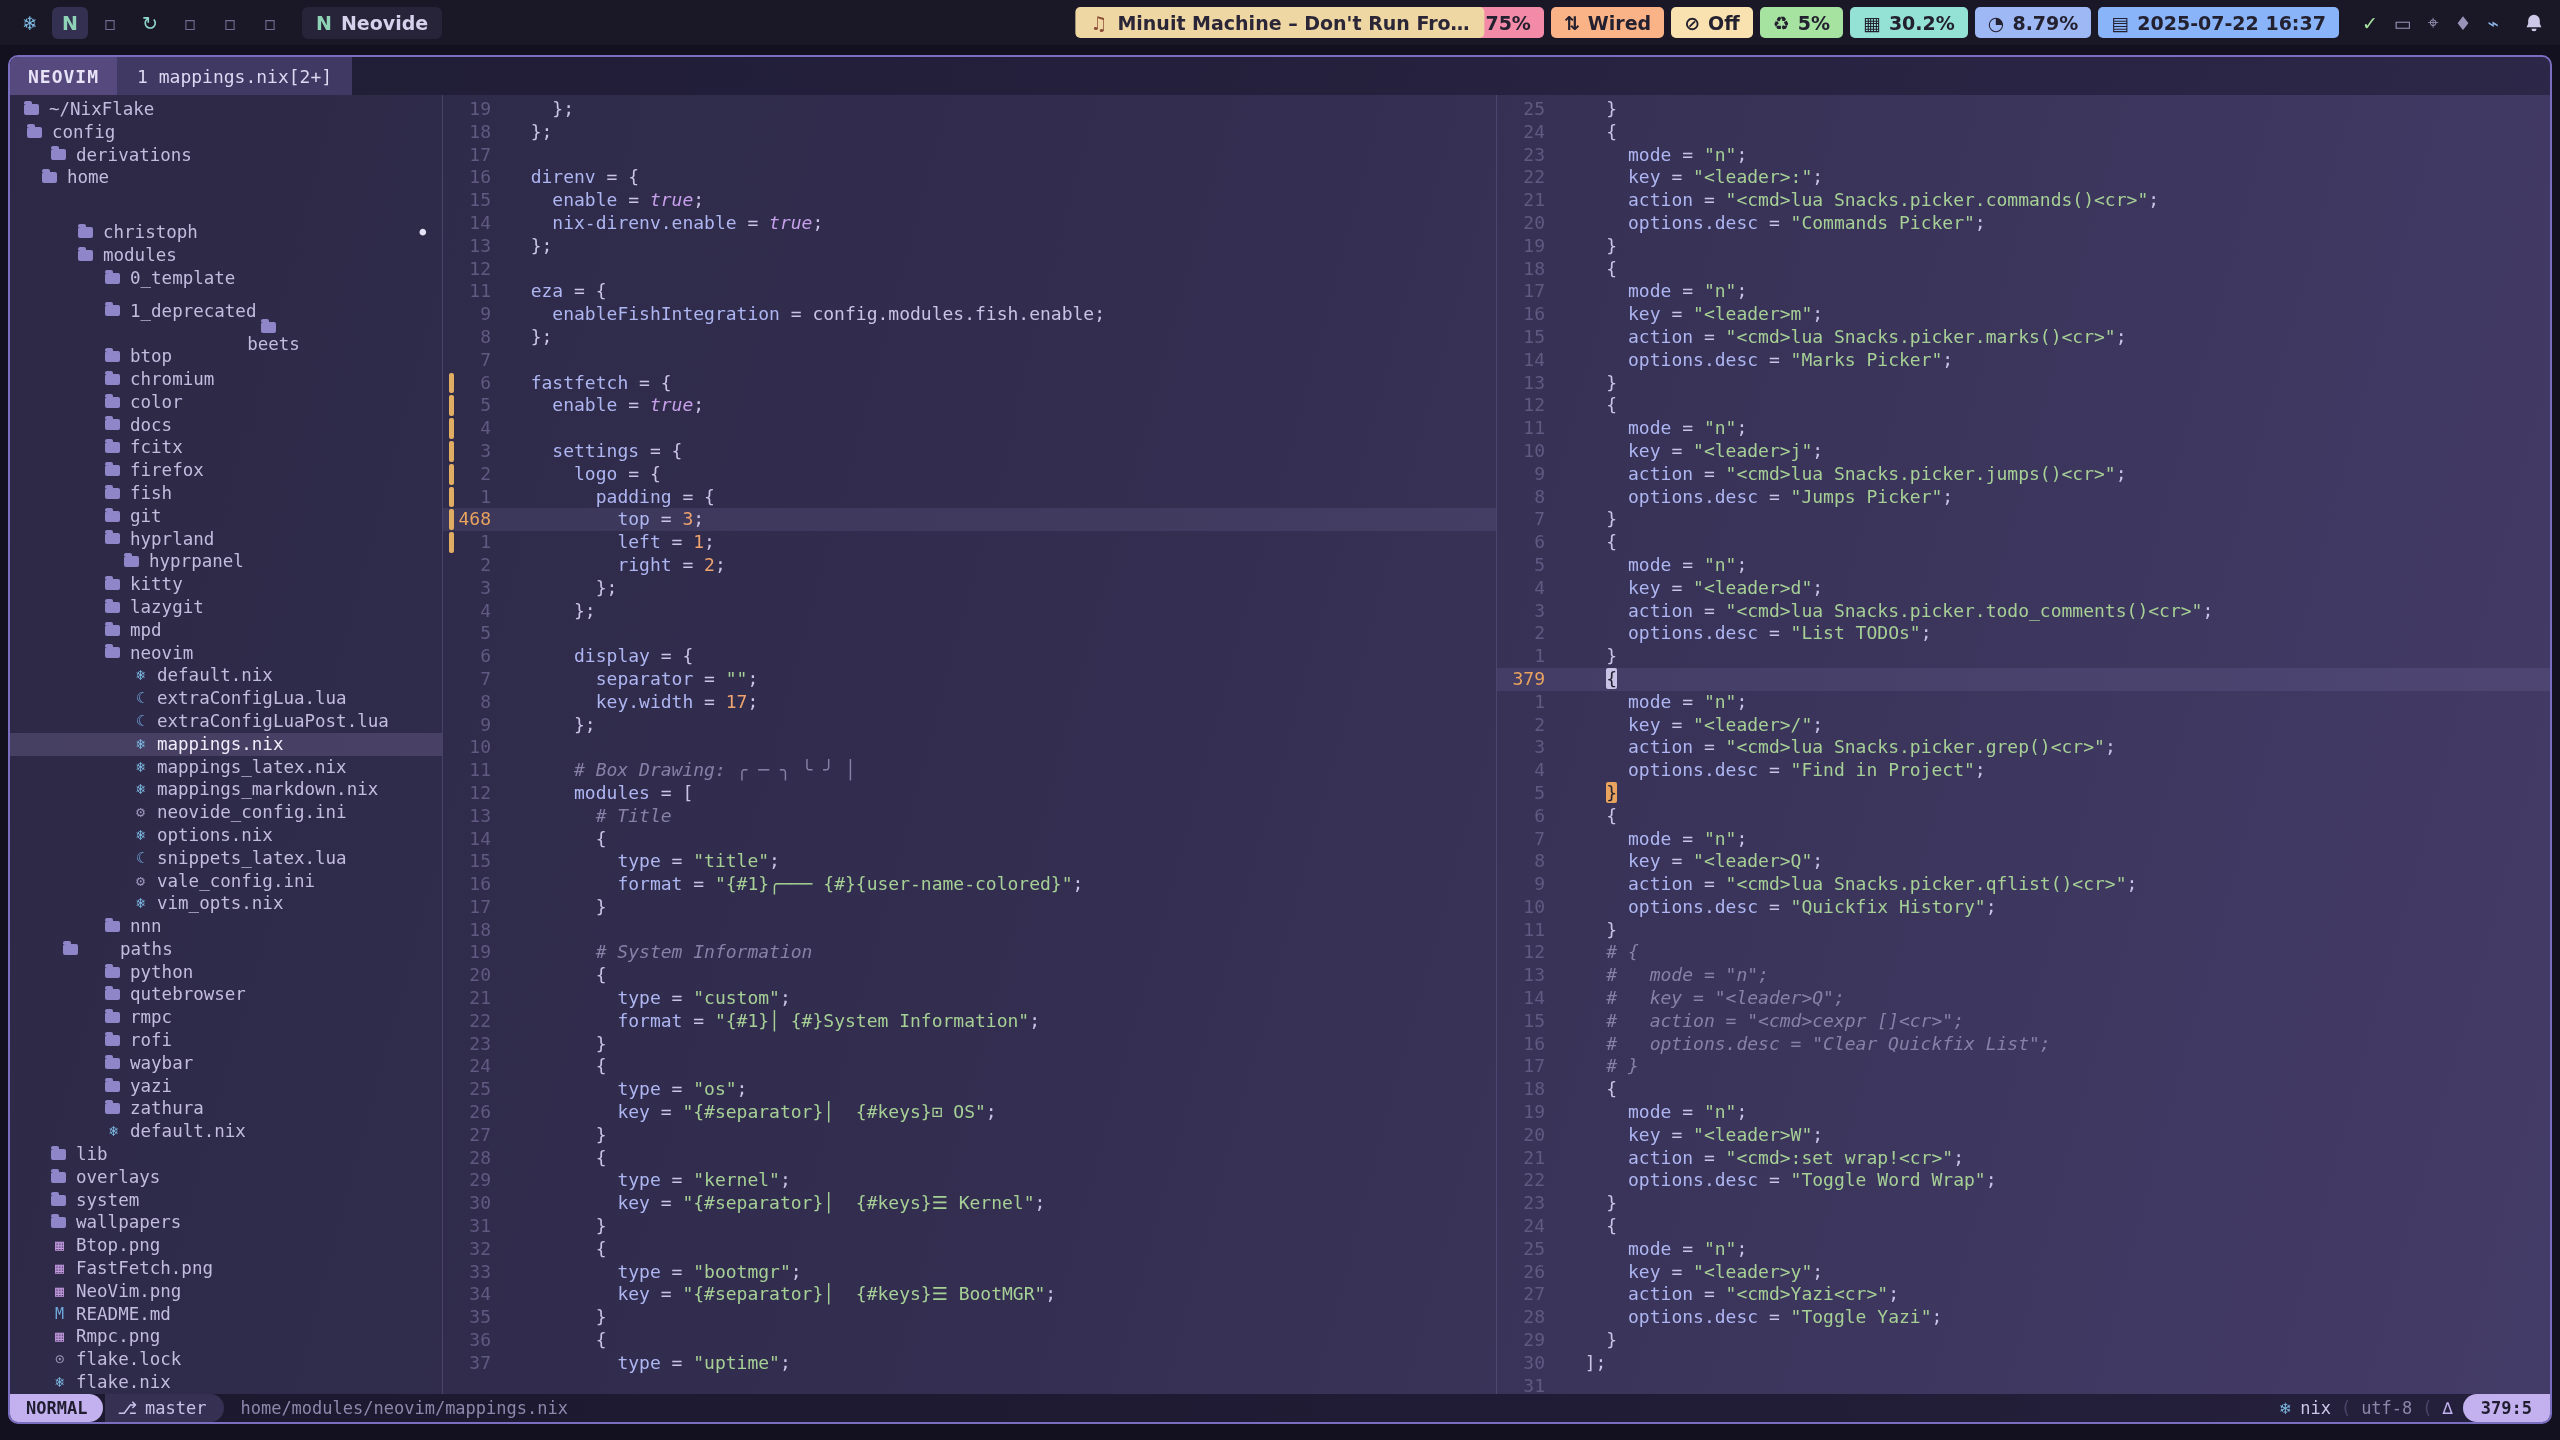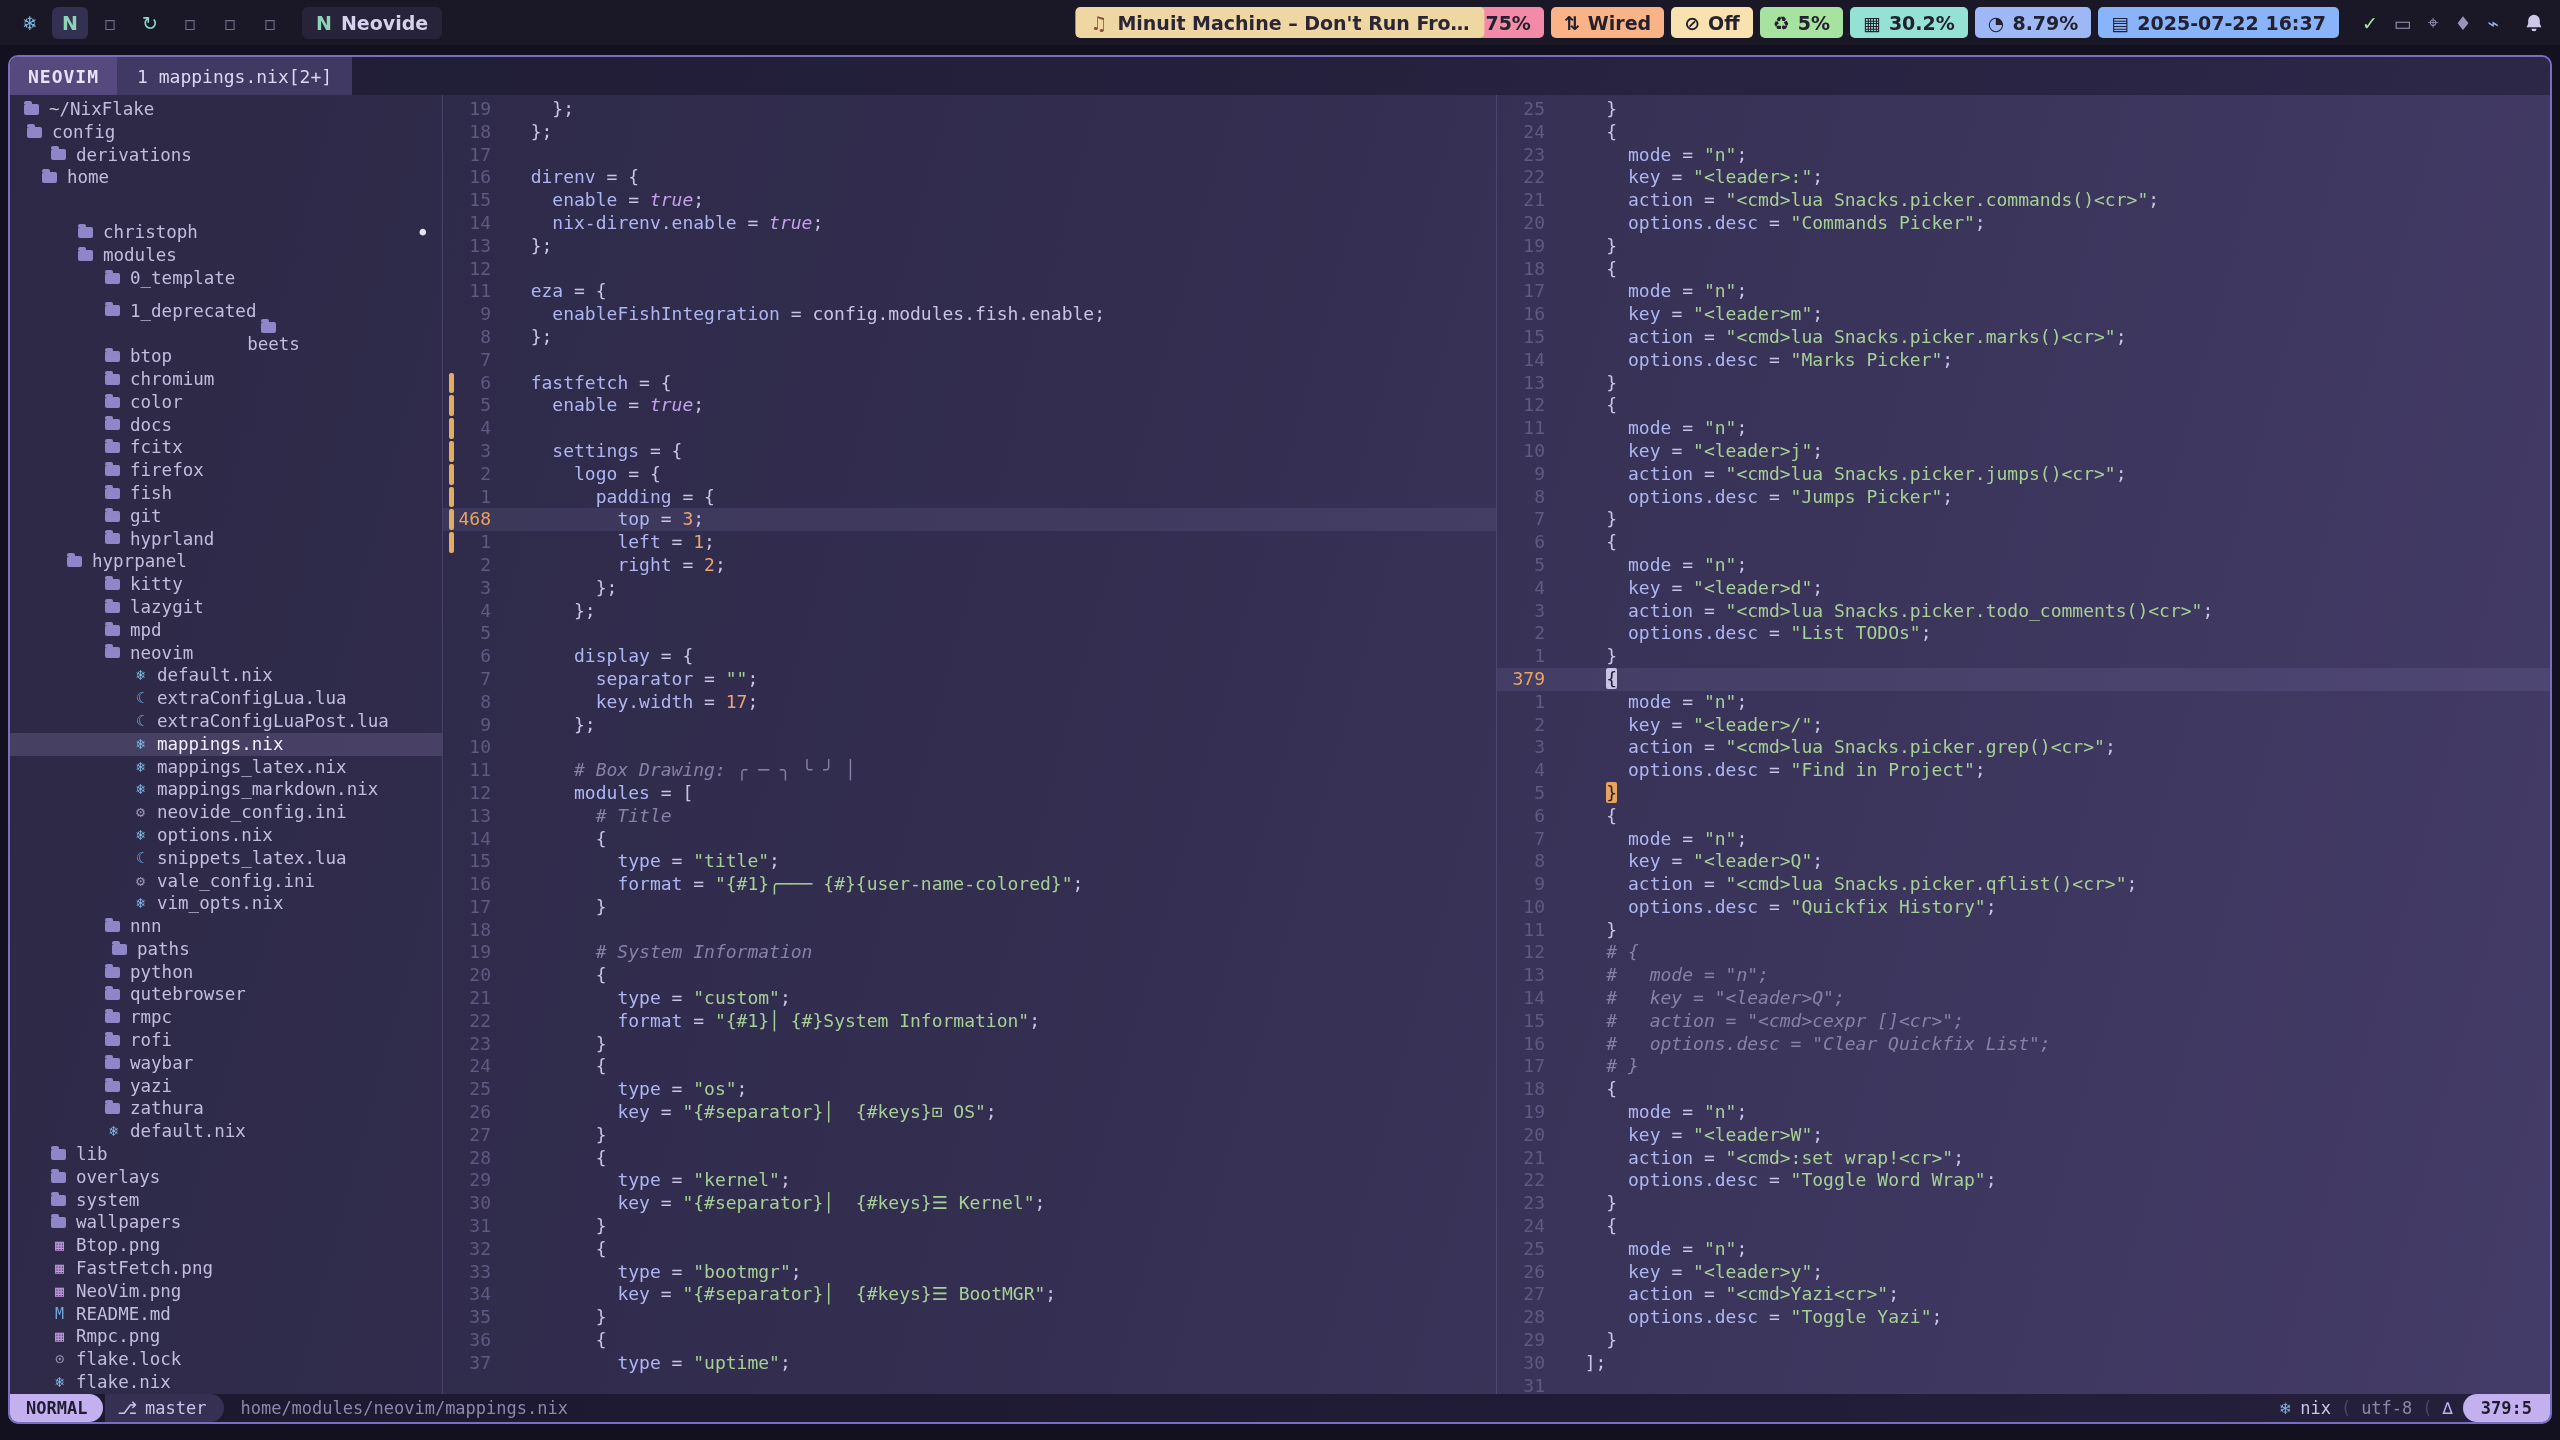--- a/index.html
+++ b/index.html
@@ -253,21 +253,21 @@
           <span>fish</span>
         </div>
         <div class="trow" style="padding-left: 95px;">
           <span class="ic-folder"></span>
           <span>git</span>
         </div>
         <div class="trow" style="padding-left: 95px;">
           <span class="ic-folder"></span>
           <span>hyprland</span>
         </div>
-        <div class="trow" style="padding-left: 57px;">
+        <div class="trow" style="padding-left: 114px;">
           <span class="ic-folder"></span>
           <span>hyprpanel</span>
         </div>
         <div class="trow" style="padding-left: 95px;">
           <span class="ic-folder"></span>
           <span>kitty</span>
         </div>
         <div class="trow" style="padding-left: 95px;">
           <span class="ic-folder"></span>
           <span>lazygit</span>
@@ -321,21 +321,21 @@
           <span>vale_config.ini</span>
         </div>
         <div class="trow" style="padding-left: 122px;">
           <span class="ic-glyph" style="color: rgb(126, 186, 228);">❄</span>
           <span>vim_opts.nix</span>
         </div>
         <div class="trow" style="padding-left: 95px;">
           <span class="ic-folder"></span>
           <span>nnn</span>
         </div>
-        <div class="trow" style="padding-left: 102px;">
+        <div class="trow" style="padding-left: 53px; gap: 32px;">
           <span class="ic-folder"></span>
           <span>paths</span>
         </div>
         <div class="trow" style="padding-left: 95px;">
           <span class="ic-folder"></span>
           <span>python</span>
         </div>
         <div class="trow" style="padding-left: 95px;">
           <span class="ic-folder"></span>
           <span>qutebrowser</span>

